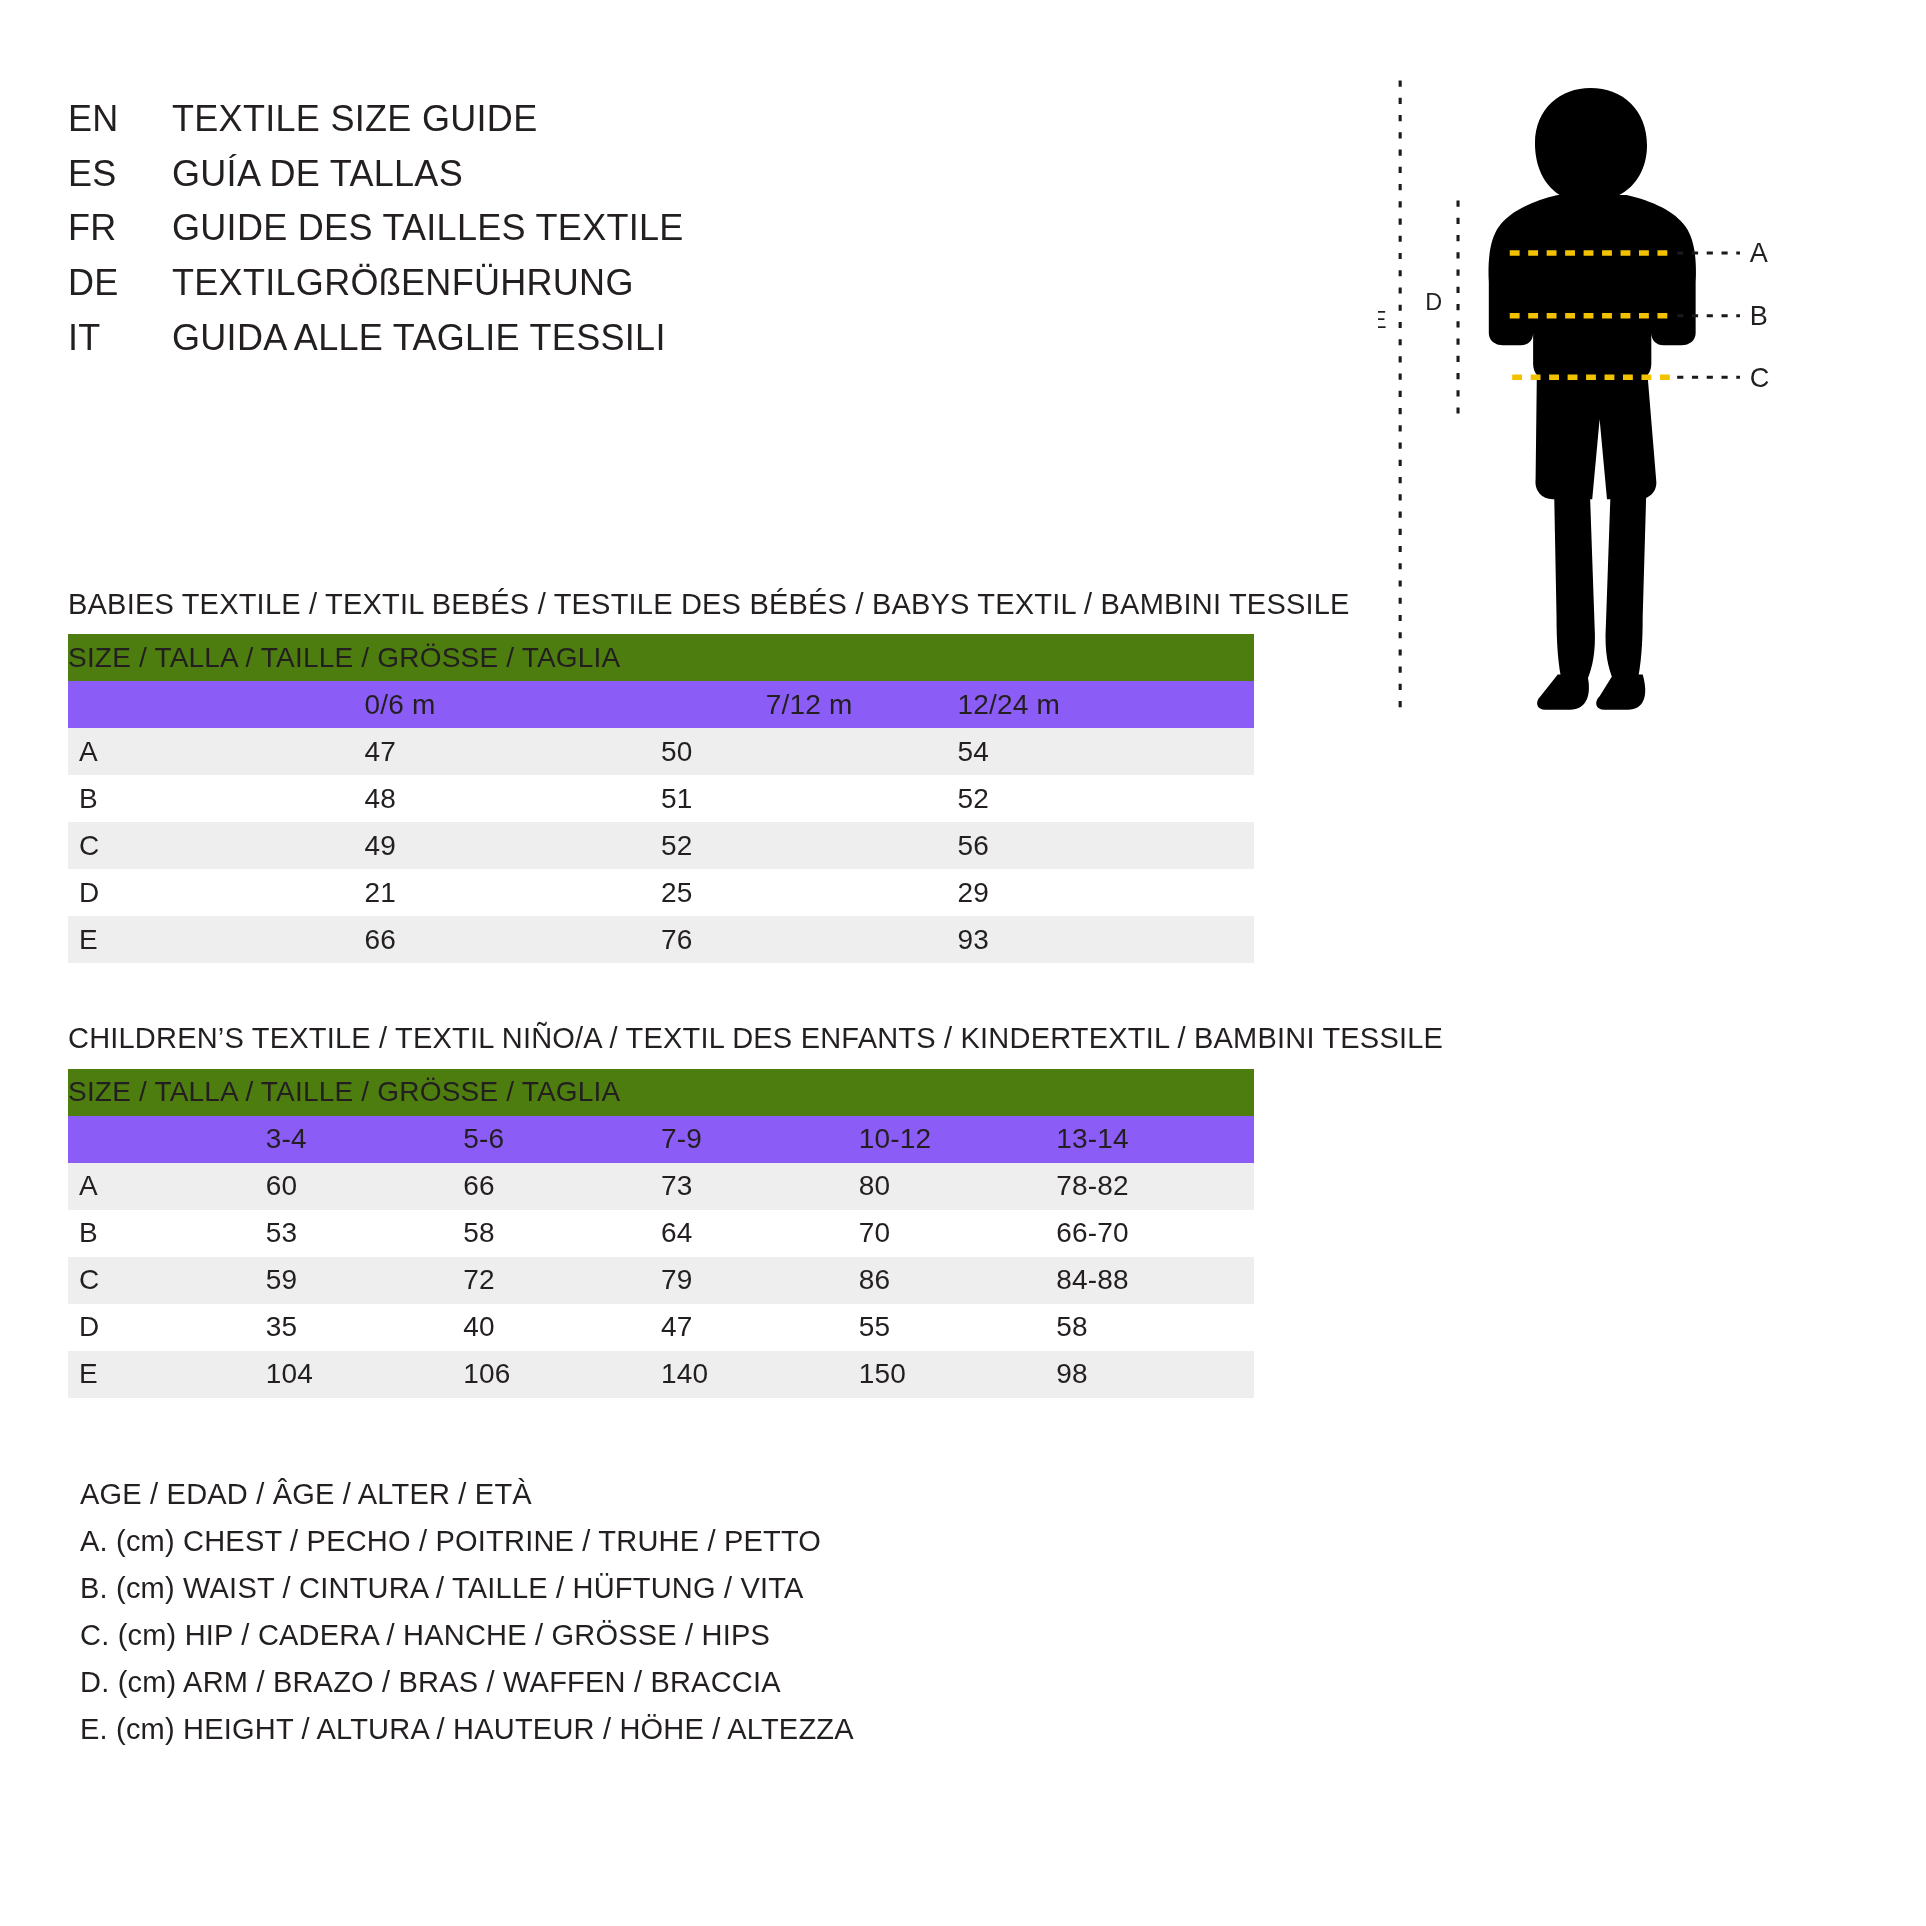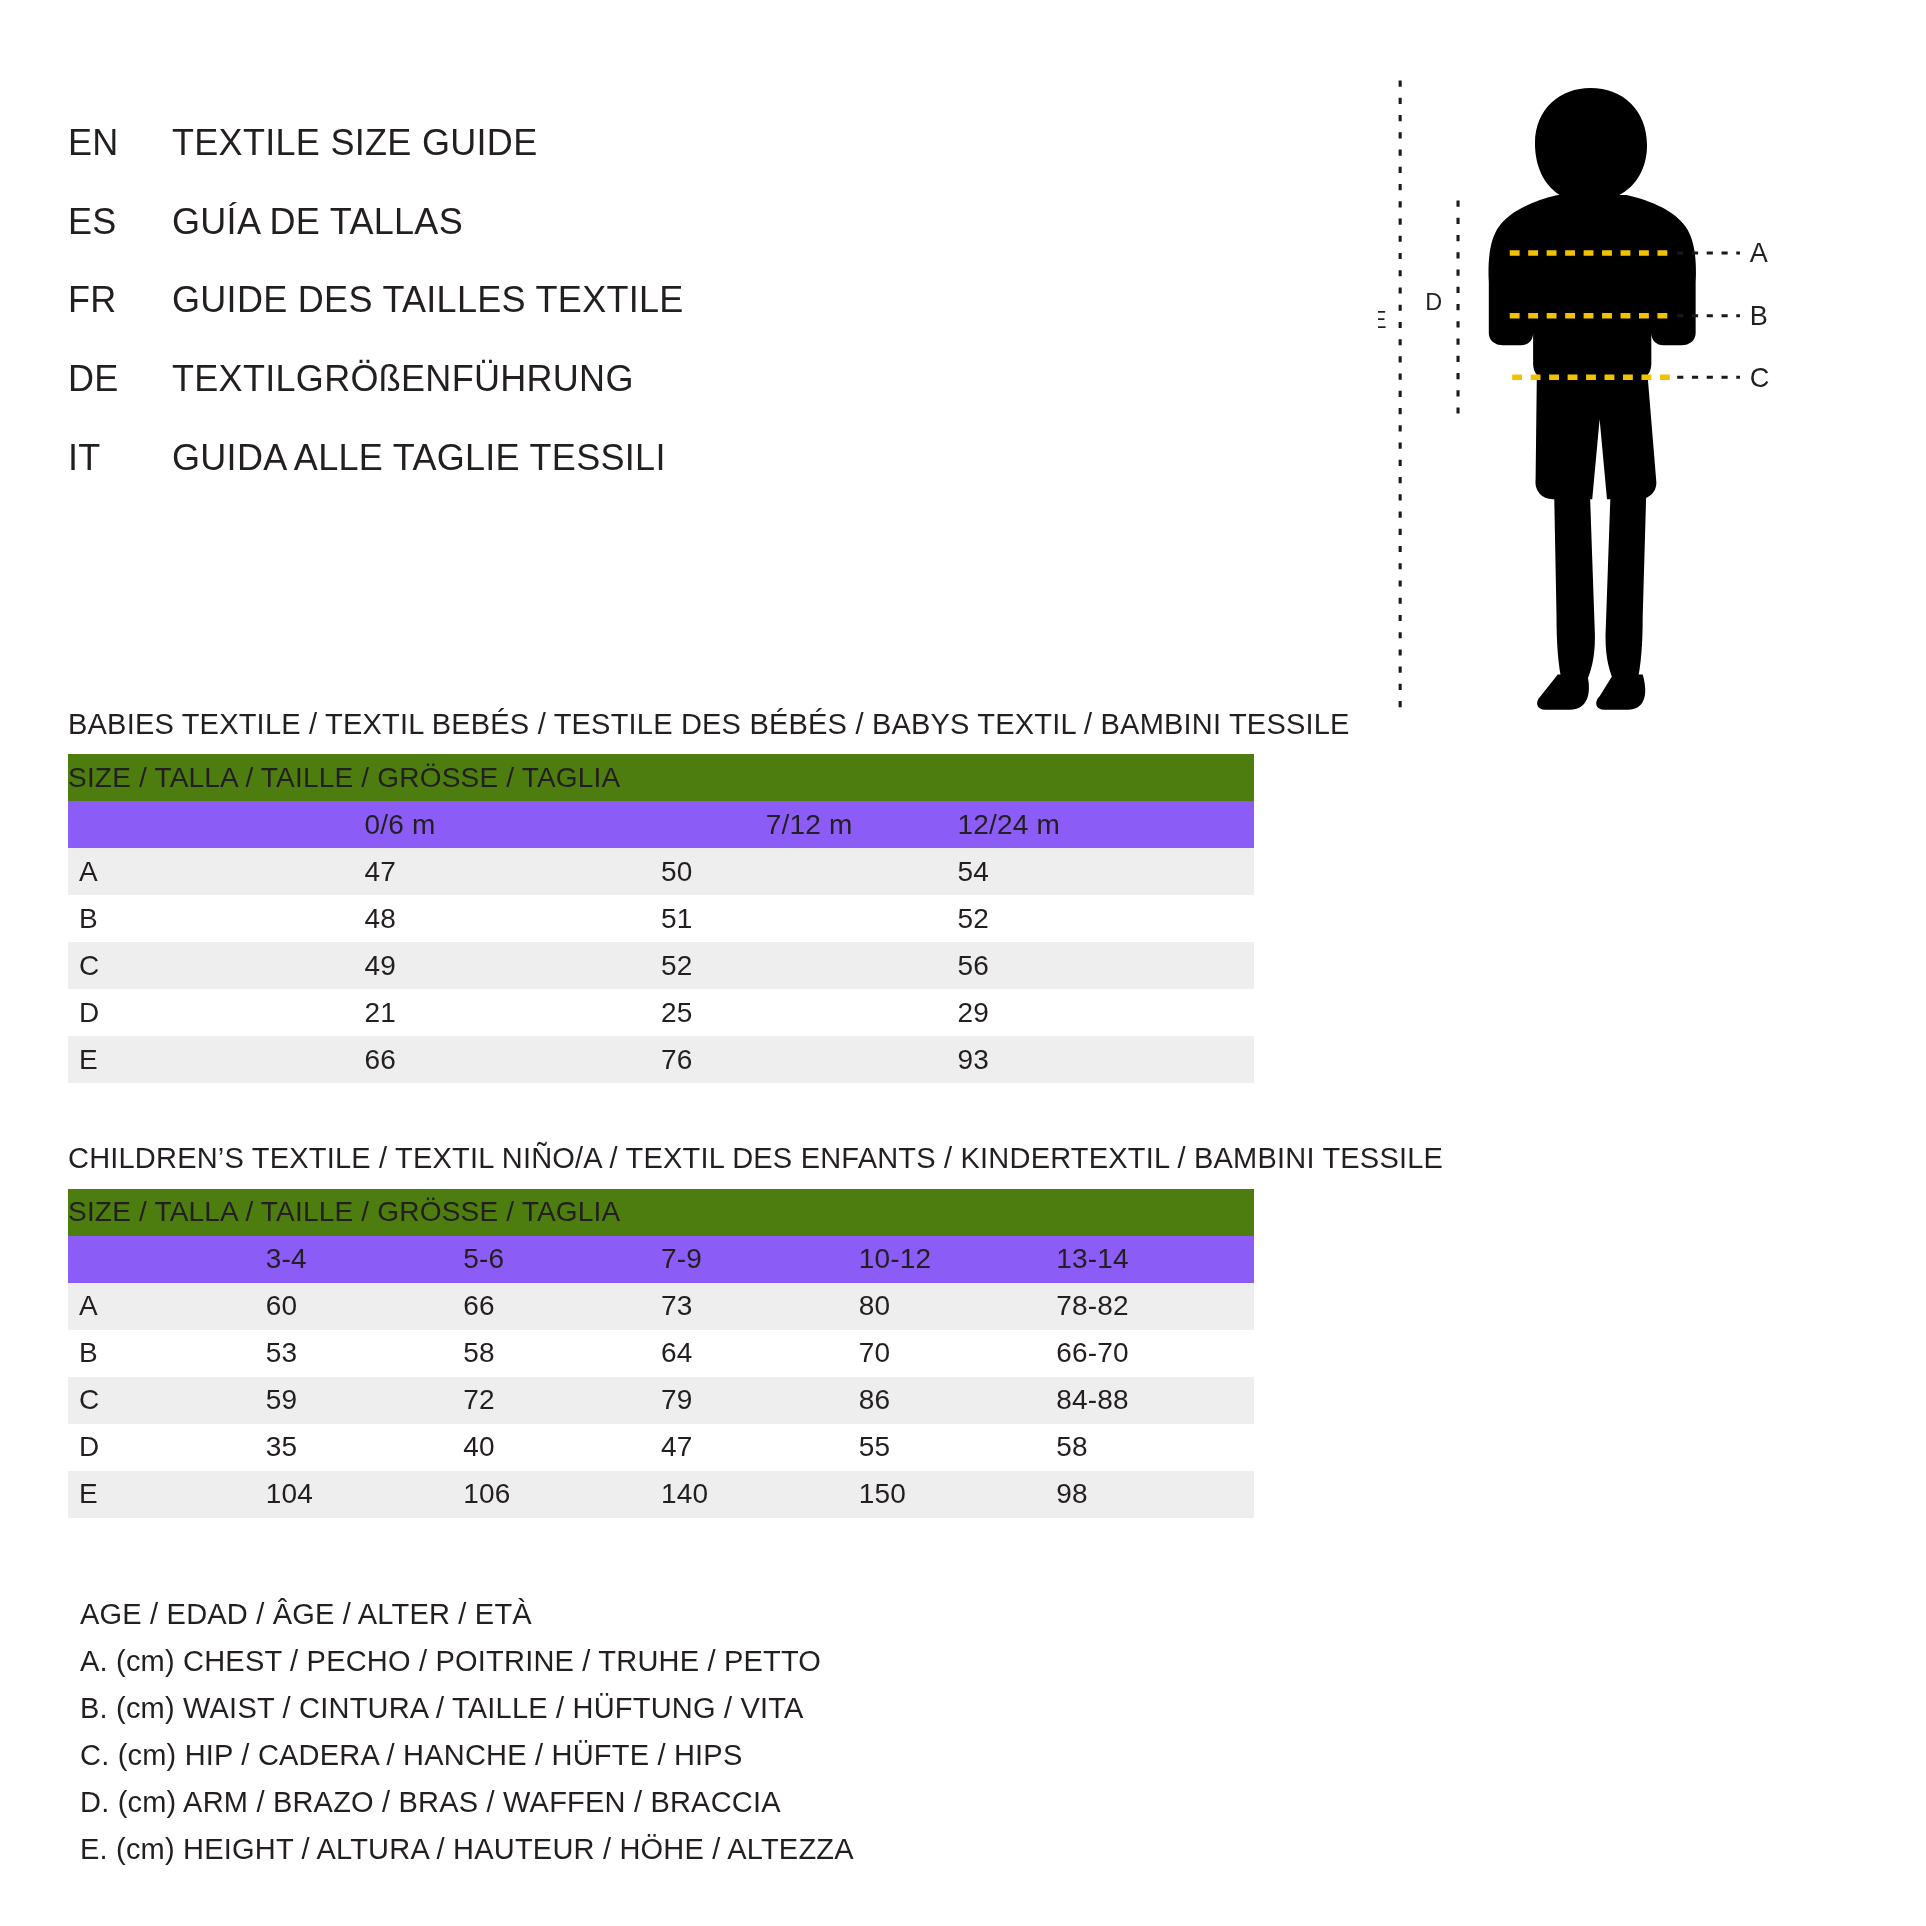--- a/index.html
+++ b/index.html
@@ -33,21 +33,20 @@
     display: flex;
     align-items: baseline;
     font-size: 36px;
     letter-spacing: 0.3px;
     line-height: 1.52;
     white-space: nowrap;
   }
   .lang-code {
     width: 104px;
     flex: 0 0 104px;
-    margin-top: 24px;
   }
   .lang-text {
     flex: 1 1 auto;
   }
 
   
   .section-title {
     font-size: 29px;
     letter-spacing: 0.2px;
     white-space: nowrap;
@@ -288,19 +287,19 @@
         <td class="col-val">98</td>
       </tr>
     </tbody>
       </table>
   </div>
 
   <div class="legend">
     <div class="legend-line">AGE / EDAD / ÂGE / ALTER / ETÀ</div>
     <div class="legend-line">A. (cm) CHEST / PECHO / POITRINE / TRUHE / PETTO</div>
     <div class="legend-line">B. (cm) WAIST / CINTURA / TAILLE / HÜFTUNG / VITA</div>
-    <div class="legend-line">C. (cm) HIP / CADERA / HANCHE / HÜFTE / HIPS</div>
+    <div class="legend-line">C. (cm) HIP / CADERA / HANCHE / GRÖSSE / HIPS</div>
     <div class="legend-line">D. (cm) ARM / BRAZO / BRAS / WAFFEN / BRACCIA</div>
     <div class="legend-line">E. (cm) HEIGHT / ALTURA / HAUTEUR / HÖHE / ALTEZZA</div>
   </div>
 
 </div>
 
 
 </body></html>

